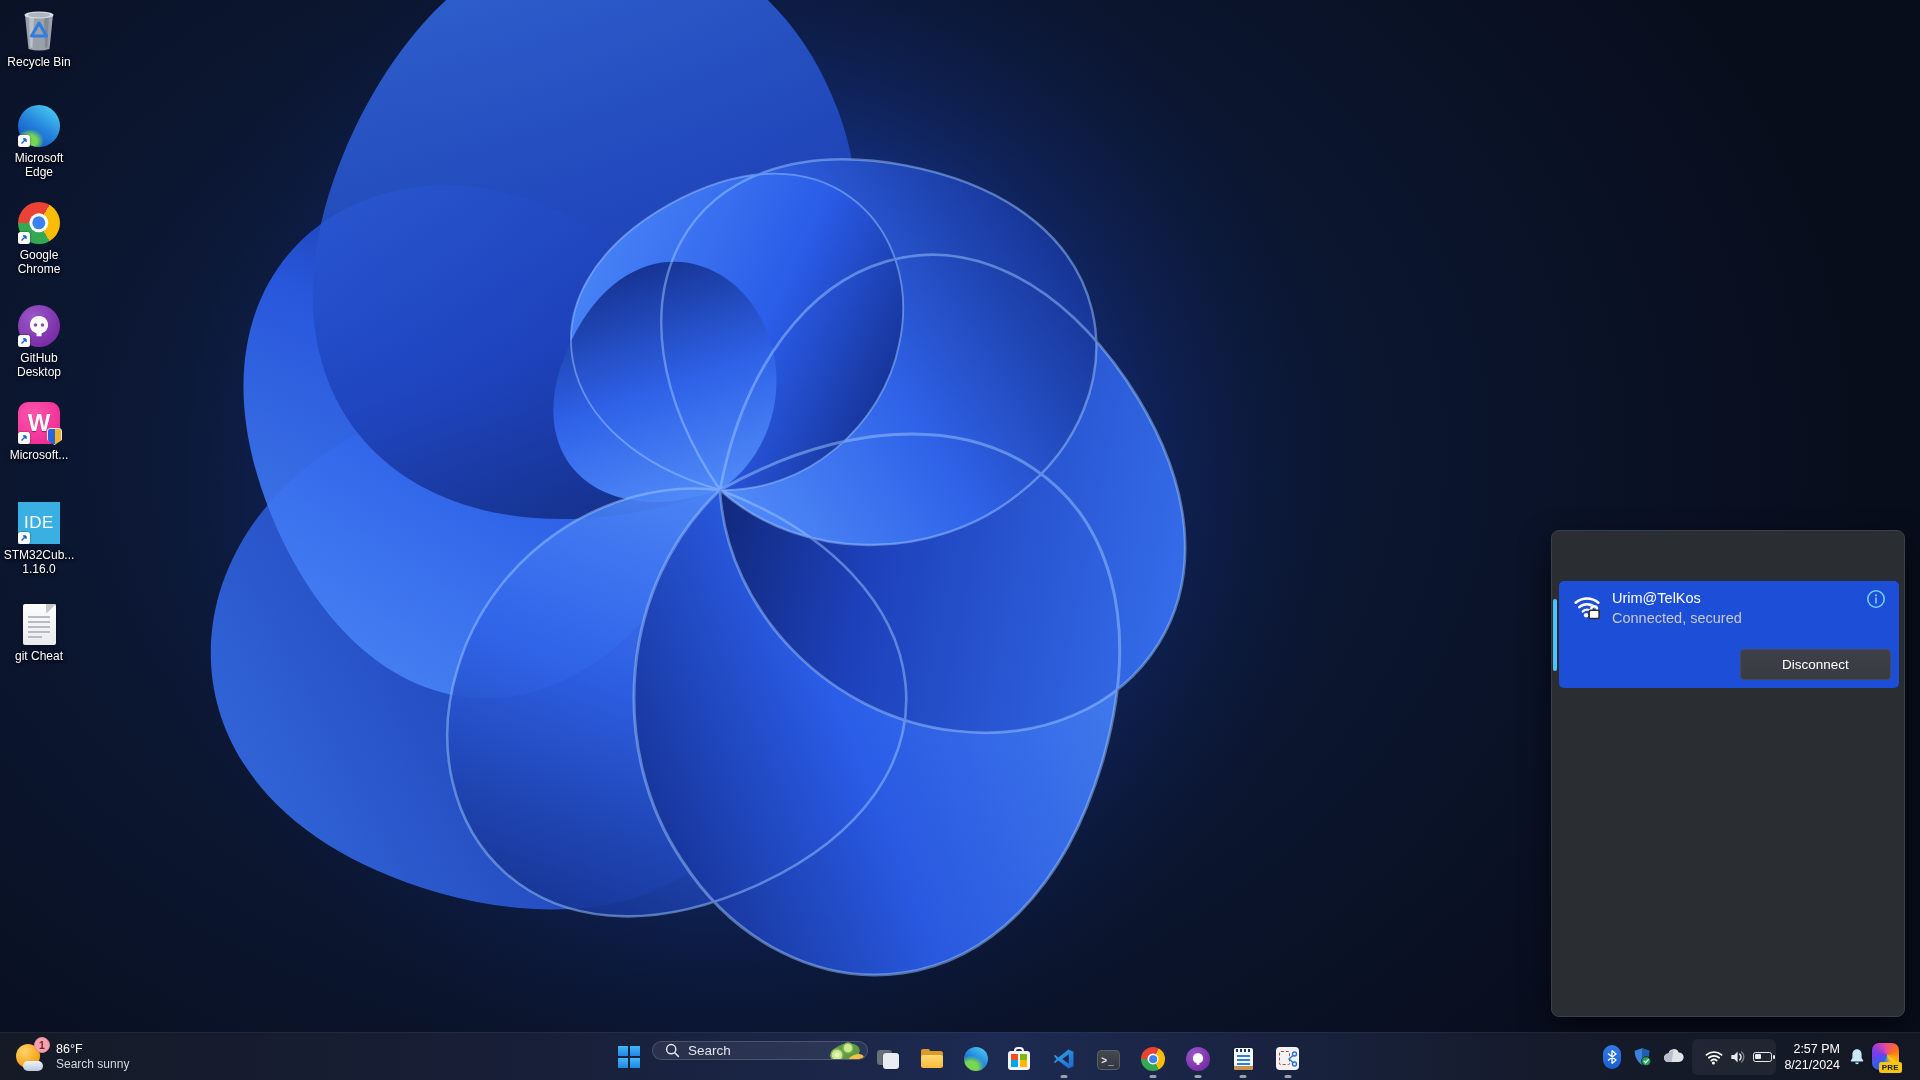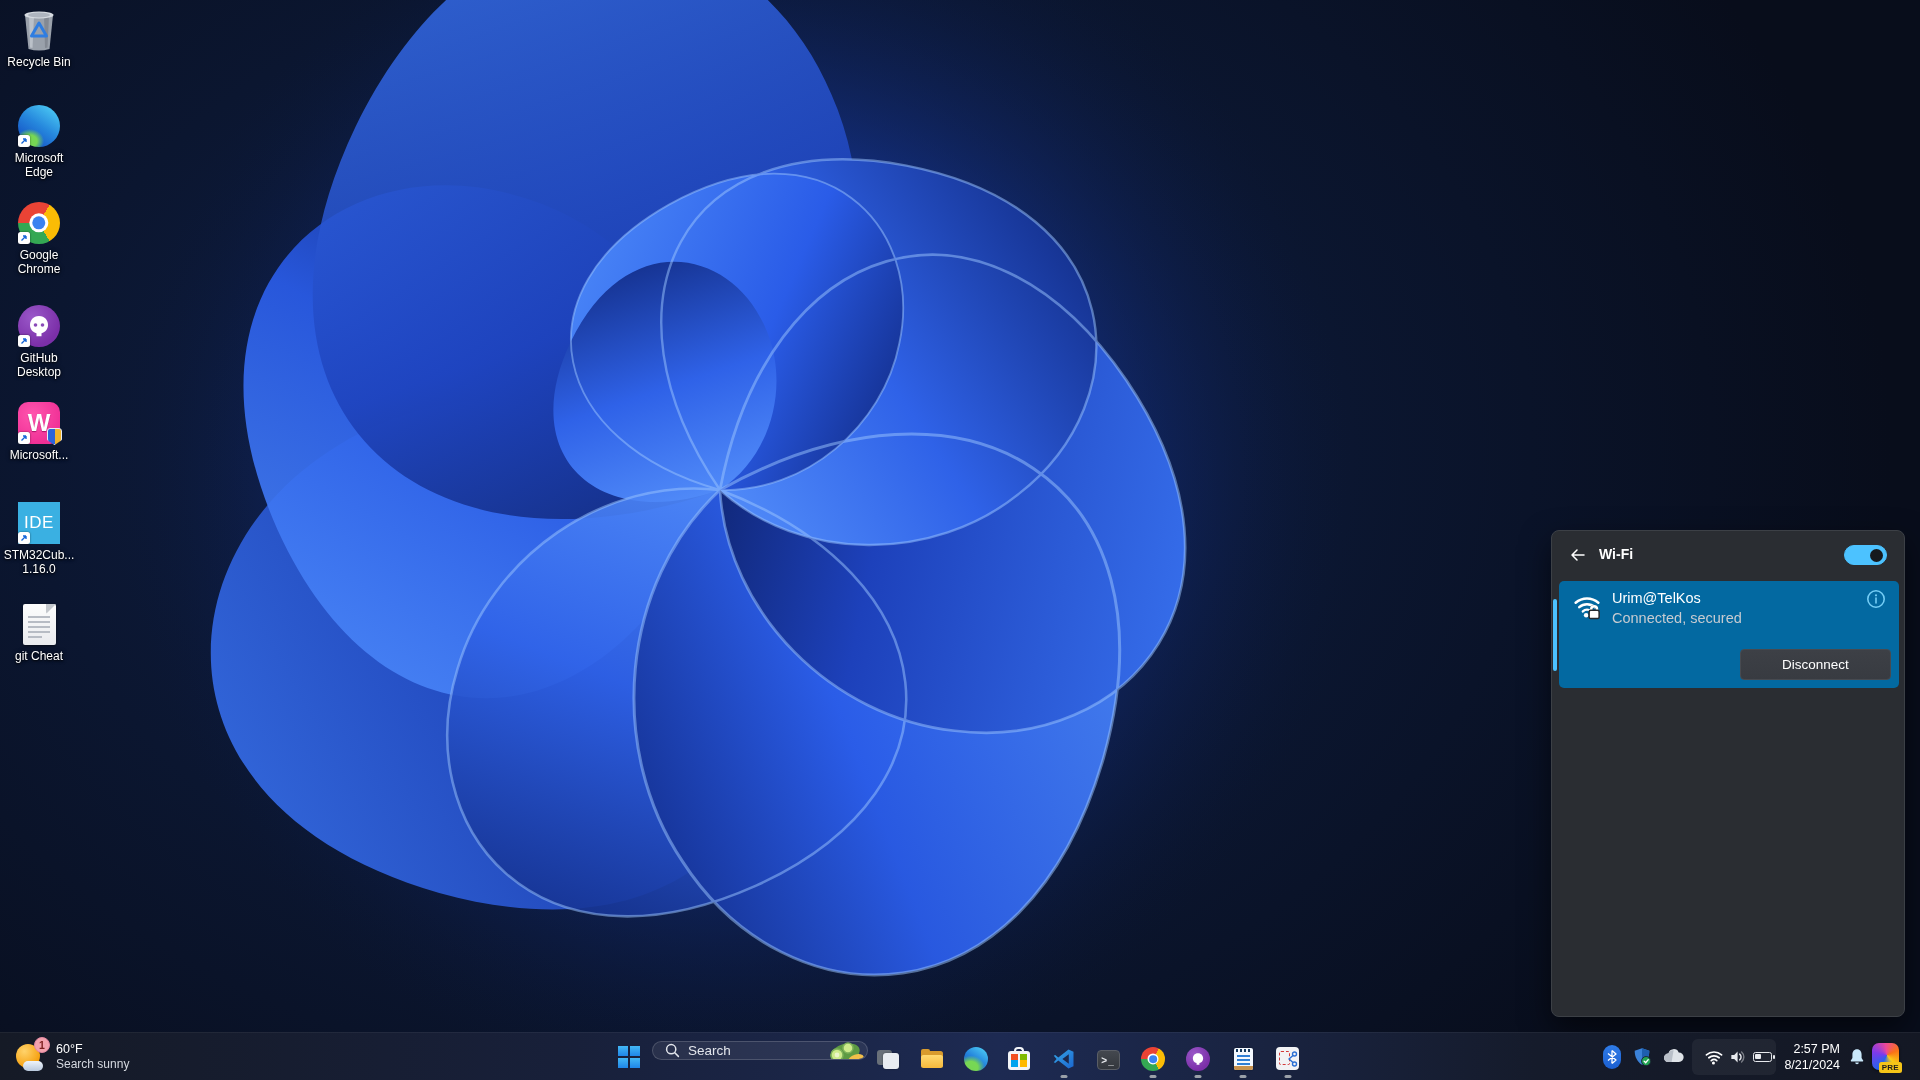--- a/index.html
+++ b/index.html
@@ -34,21 +34,21 @@
   .doc .ln{position:absolute;left:5px;right:6px;height:2px;background:#b7bcc4;}
 
   
   #wifi-panel{position:absolute;left:1551px;top:530px;width:354px;height:487px;background:rgba(43,46,51,.985);
     border:1px solid #3c4046;border-radius:8px;box-shadow:0 12px 30px rgba(0,0,0,.55);color:#fff;}
   #wifi-header{position:absolute;left:0;top:0;right:0;height:48px;}
   #back-arrow{position:absolute;left:12px;top:10px;width:28px;height:28px;border-radius:4px;display:flex;align-items:center;justify-content:center;font-size:16px;color:#fff;}
   #wifi-title{position:absolute;left:47px;top:15px;font-size:14px;font-weight:600;}
   .toggle{position:absolute;right:17px;top:14px;width:43px;height:20px;border-radius:10px;background:#4cc2ff;border:1px solid #4cc2ff;}
   .toggle .knob{position:absolute;right:3px;top:2.5px;width:13px;height:13px;border-radius:50%;background:#16191d;}
-  #connected-card{position:absolute;left:7px;top:50px;width:340px;height:107px;background:#0369a1;border-radius:5px;}
+  #connected-card{position:absolute;left:7px;top:50px;width:340px;height:107px;background:#1d4ed8;border-radius:5px;}
   #accent-bar{position:absolute;left:1px;top:68px;width:4px;height:72px;border-radius:2px;background:#4cc2ff;}
   #connected-card .cicon{position:absolute;left:13px;top:10px;width:30px;height:30px;}
   #connected-name{position:absolute;left:53px;top:9px;font-size:14.5px;}
   #connected-status{position:absolute;left:53px;top:29px;font-size:14.5px;color:#c7cbd1;}
   #info-btn{position:absolute;right:13px;top:8px;width:20px;height:20px;}
   #disconnect-btn{position:absolute;right:8px;bottom:8px;width:151px;height:31px;background:linear-gradient(#3d4046,#383b41);
     border:1px solid #474a50;border-radius:4px;color:#fff;font-size:13.5px;display:flex;align-items:center;justify-content:center;}
   .wifi-svg{width:100%;height:100%;}
   .wifi-svg path{fill:none;stroke-width:2;stroke-linecap:round;}
 
@@ -252,31 +252,20 @@
           <div class="ln" style="top:17px"></div>
         <div class="ln" style="top:22px"></div>
           <div class="ln" style="top:27px"></div>
           <div class="ln" style="top:32px;right:14px"></div>
       </div>
     </div>
     <div class="lbl">git Cheat</div>
   </div>
 
   <div id="wifi-panel">
-    <div id="wifi-header">
-      <div id="back-arrow">
-        <svg width="16" height="16" viewBox="0 0 16 16">
-            <path d="M14,8 H2.5 M7,3 L2,8 L7,13" stroke="#fff" stroke-width="1.5" fill="none" stroke-linecap="round" stroke-linejoin="round"></path>
-          </svg>
-      </div>
-      <div id="wifi-title">Wi-Fi</div>
-      <div class="toggle" id="wifi-toggle">
-          <div class="knob"></div>
-        </div>
-    </div>
 
     <div id="connected-card">
       <div class="cicon">
           <svg class="wifi-svg" viewBox="0 0 24 24">
             <path d="M2.9 9.4 A14 14 0 0 1 21.1 9.4" stroke="#ffffff"></path>
             <path d="M5.8 12.9 A9.4 9.4 0 0 1 18.2 12.9" stroke="#ffffff"></path>
             <path d="M8.7 16.3 A5 5 0 0 1 15.3 16.3" stroke="#ffffff"></path>
             <circle cx="11.3" cy="19.3" r="1.8" fill="#ffffff"></circle>
             <path d="M15.4 15.8 v-1.4 a2.3 2.3 0 0 1 4.6 0 v1.4" fill="none" stroke="#26292e" stroke-width="3.4"></path>
             <path d="M15.4 15.8 v-1.4 a2.3 2.3 0 0 1 4.6 0 v1.4" fill="none" stroke="#ffffff" stroke-width="1.5"></path>
@@ -303,21 +292,21 @@
 
   <div id="taskbar">
 
     <div id="weather">
       <div id="wicon">
         <div id="wsun"></div>
         <div id="wcloud"></div>
         <div id="wbadge">1</div>
       </div>
       <div>
-        <div id="wtemp">60°F</div>
+        <div id="wtemp">86°F</div>
         <div id="wcond">Search sunny</div>
       </div>
     </div>
 
     <div id="start-btn">
       <div id="start-logo">
           <div></div>
           <div></div>
           <div></div>
           <div></div>

